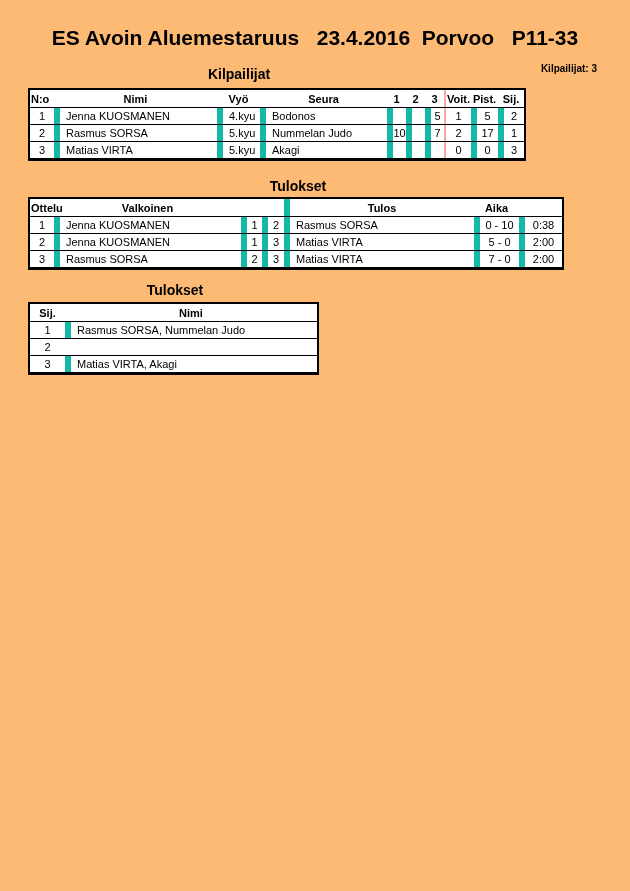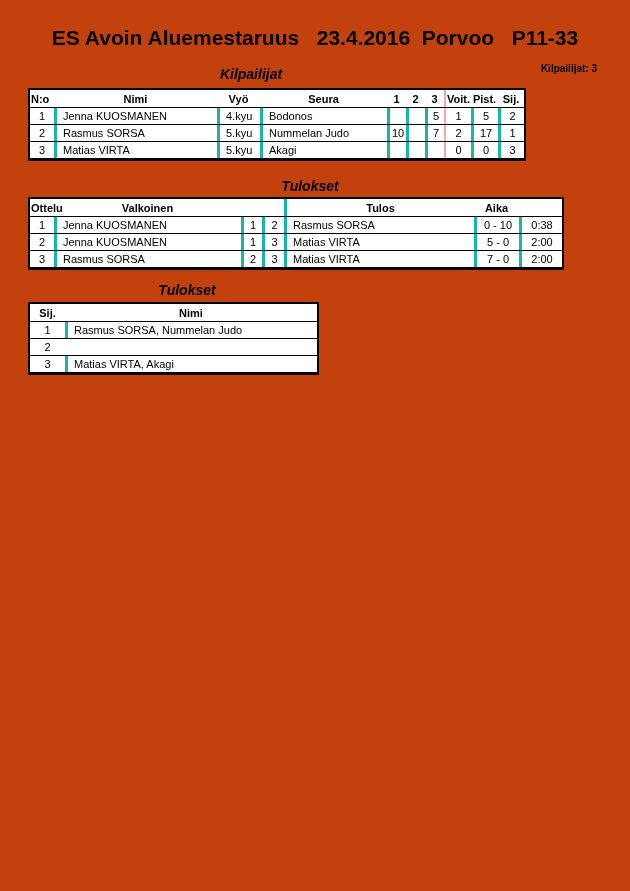--- a/index.html
+++ b/index.html
@@ -1,21 +1,21 @@
 <!DOCTYPE html>
 <html><head>
 <meta charset="utf-8">
 <style>
   * { box-sizing: border-box; margin: 0; padding: 0; }
   html, body { background: #ffffff; }
   .page {
     position: relative;
     width: 630px;
     height: 891px;
-    background: #c2410c;
+    background: #fdba74;
     color: #000000;
     font-family: "Liberation Sans", sans-serif;
     overflow: hidden;
   }
   .title {
     position: absolute;
     top: 26px; left: 0;
     width: 630px;
     text-align: center;
     font-size: 21px;
@@ -27,22 +27,21 @@
     top: 63px; right: 33px;
     font-size: 10px;
     font-weight: bold;
     padding-left: 31px;
   }
   .section-heading {
     position: absolute;
     font-size: 14px;
     font-weight: bold;
     text-align: center;
-    left: 16px;
-    font-style: italic;
+    left: 4px;
   }
   #h-kilpailijat { top: 66px;  width: 470px; }
   #h-ottelut     { top: 178px; width: 588px; }
   #h-tulokset    { top: 282px; width: 342px; }
 
   .tbl {
     position: absolute;
     left: 28px;
     border: 2px solid #000;
     border-bottom-width: 3px;
@@ -55,21 +54,21 @@
   .row { display: grid; height: 17px; font-size: 11px; }
   .row + .row { border-top: 1px solid #000; }
   .t1row { grid-template-columns: 24px 163px 43px 127px 19px 19px 19px 27px 27px 26px; }
   .t2row { grid-template-columns: 24px 187px 21px 22px 190px 45px 43px; }
   .t3row { grid-template-columns: 35px 252px; }
 
   .cell { display: flex; align-items: center; overflow: hidden; white-space: nowrap; }
   .c { justify-content: center; }
   .l { padding-left: 6px; }
   .hdr .cell { font-weight: bold; }
-  .bl  { border-left: 3px solid #14b8a6; }
+  .bl  { border-left: 6px solid #14b8a6; }
   .blk { border-left: 2px solid #fca5a5; }
   .flush { padding-left: 1px; overflow: visible; }
 </style>
 </head>
 <body>
 
 <div class="page">
 
   <div class="title">ES Avoin Aluemestaruus   23.4.2016  Porvoo   P11-33</div>
   <div class="participants">Kilpailijat: 3</div>

